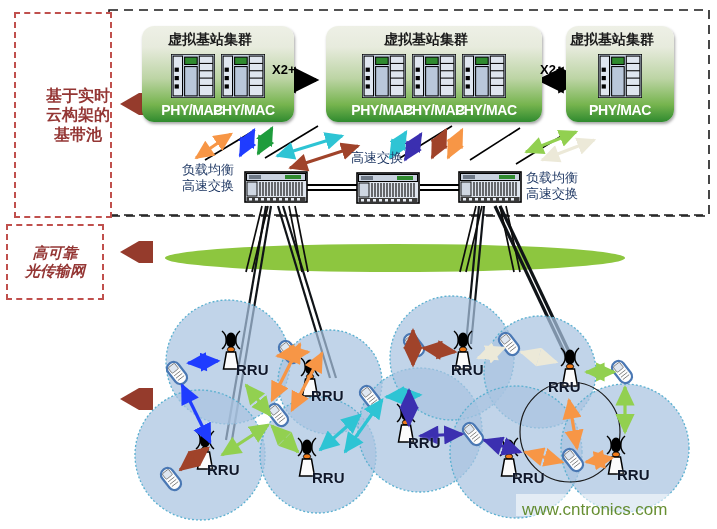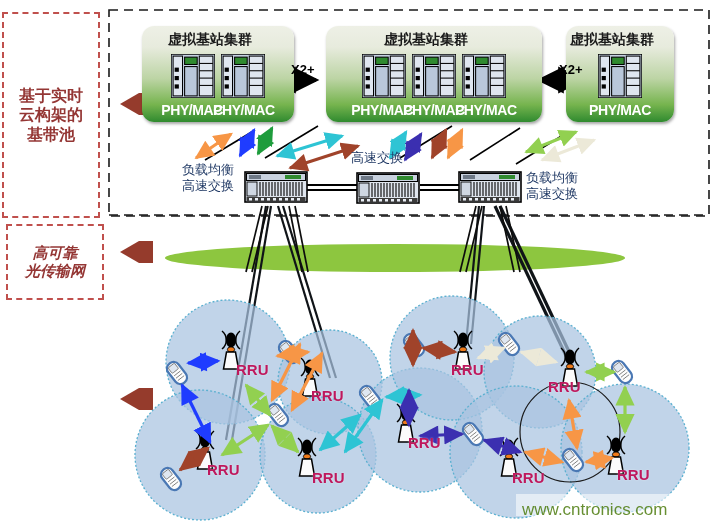--- a/index.html
+++ b/index.html
@@ -6,21 +6,21 @@
   body{width:717px;height:529px;position:relative;overflow:hidden;
        font-family:"Liberation Sans","DejaVu Sans",sans-serif;}
   #stage{position:absolute;left:0;top:0;width:717px;height:529px;}
   svg#scene{position:absolute;left:0;top:0;width:717px;height:529px;}
 
   
   .lpanel{position:absolute;border:2px dashed #c0504d;background:#ffffff;
           display:flex;align-items:center;justify-content:center;text-align:center;}
   .lpanel span{color:#943634;font-weight:bold;line-height:1.22;
                font-family:"DejaVu Sans","Liberation Sans",sans-serif;}
-  #lp-baseband{left:2px;top:12px;width:94px;height:202px;}
+  #lp-baseband{left:14px;top:12px;width:94px;height:202px;justify-content:flex-end;}
   #lp-baseband span{font-size:16px;}
   #lp-optical{left:6px;top:224px;width:94px;height:72px;font-style:italic;}
   #lp-optical span{font-size:15px;}
   #lp-radio{left:6px;top:306px;width:94px;height:200px;}
   #lp-radio span{font-size:15px;}
 
   
   .cluster{position:absolute;border-radius:12px;
            background:linear-gradient(180deg,#eef0e6 0%,#e7ebdd 22%,#bcd4a4 55%,#76b44e 82%,#2f8a2f 100%);
            box-shadow:1px 2px 3px rgba(0,0,0,.35);}
@@ -36,33 +36,33 @@
        font-family:"Liberation Sans",sans-serif;}
   #cluster-a{left:142px;top:26px;width:152px;height:96px;}
   #cluster-b{left:326px;top:26px;width:216px;height:96px;}
   #cluster-c{left:566px;top:26px;width:108px;height:96px;}
 
   
   .rack{width:44px;height:44px;position:relative;}
 
   
   .x2{position:absolute;font-size:13px;font-weight:bold;color:#000;
-      font-family:"Liberation Sans",sans-serif;margin-left:19px;}
+      font-family:"Liberation Sans",sans-serif;}
   #x2-left{left:272px;top:62px;}
   #x2-right{left:540px;top:62px;}
 
   
   .sw-cap{position:absolute;color:#1f3864;font-size:13px;line-height:1.2;
           text-align:center;font-family:"DejaVu Sans","Liberation Sans",sans-serif;}
   #cap-left{left:169px;top:162px;width:78px;}
   #cap-center{left:341px;top:150px;width:72px;}
   #cap-right{left:513px;top:170px;width:78px;}
 
   
-  .rru-label{position:absolute;font-size:15px;font-weight:bold;color:#be185d;
+  .rru-label{position:absolute;font-size:15px;font-weight:bold;color:#0f172a;
      font-family:"Liberation Sans",sans-serif;text-shadow:0 0 2px rgba(255,255,255,.55);}
 
   
   #watermark{position:absolute;left:522px;top:500px;font-size:17px;color:#4d7c0f;
      opacity:.85;font-family:"Liberation Sans",sans-serif;}
 </style>
 </head>
 <body>
 
 <div id="stage">

